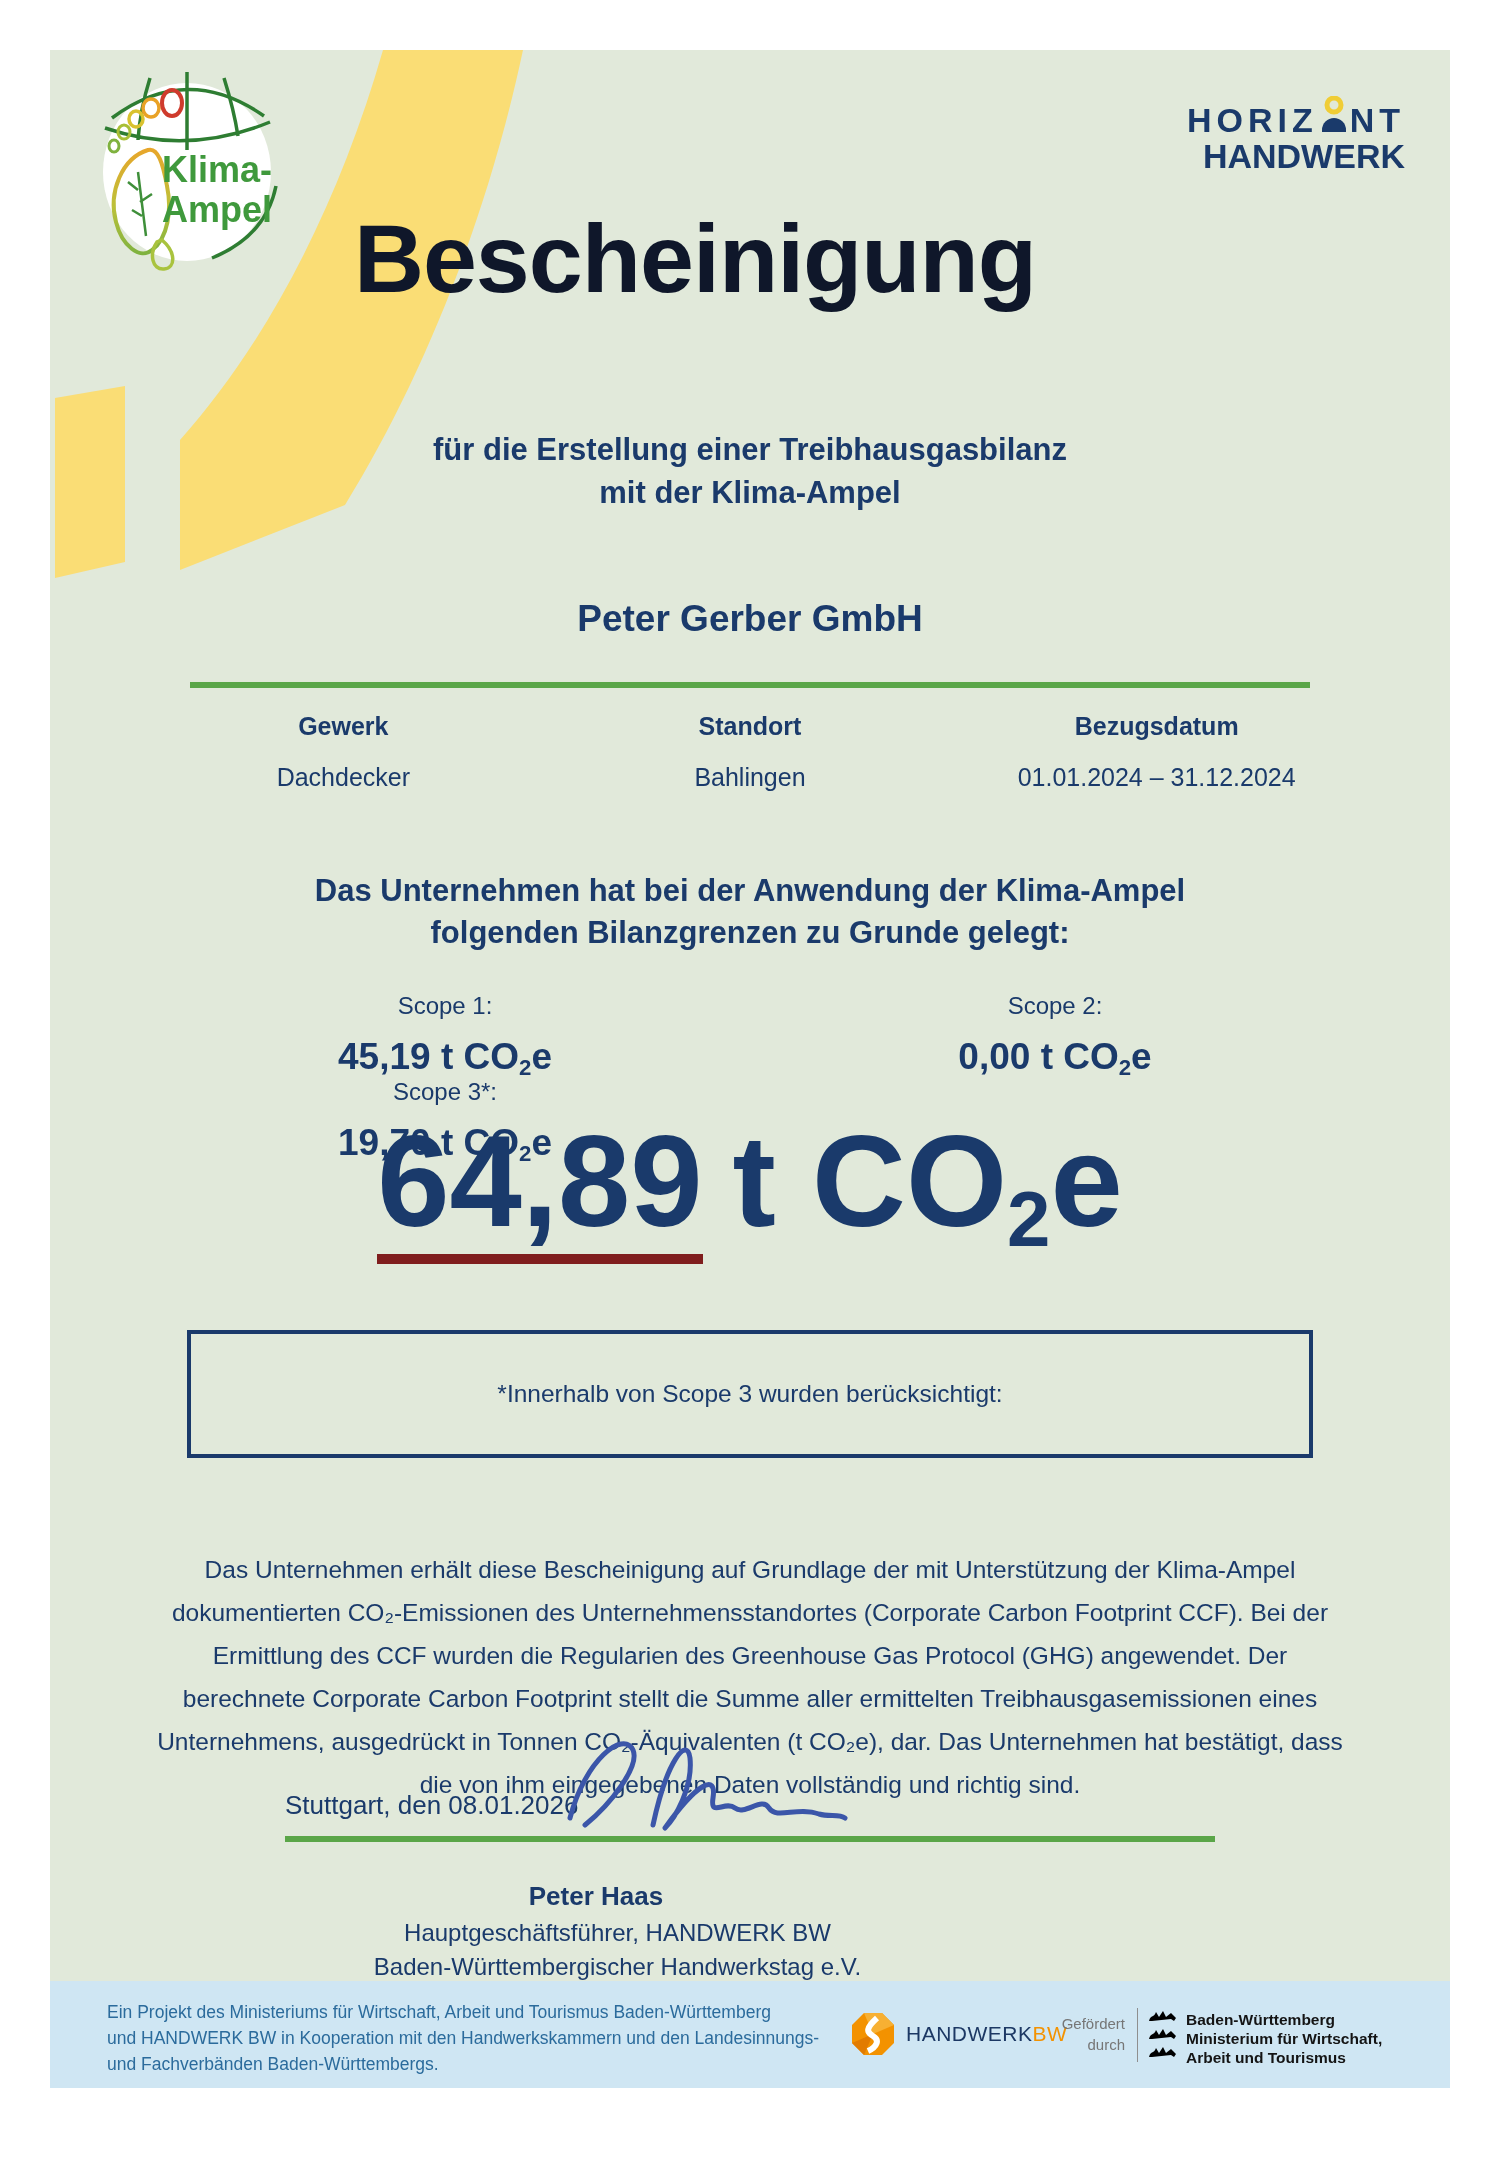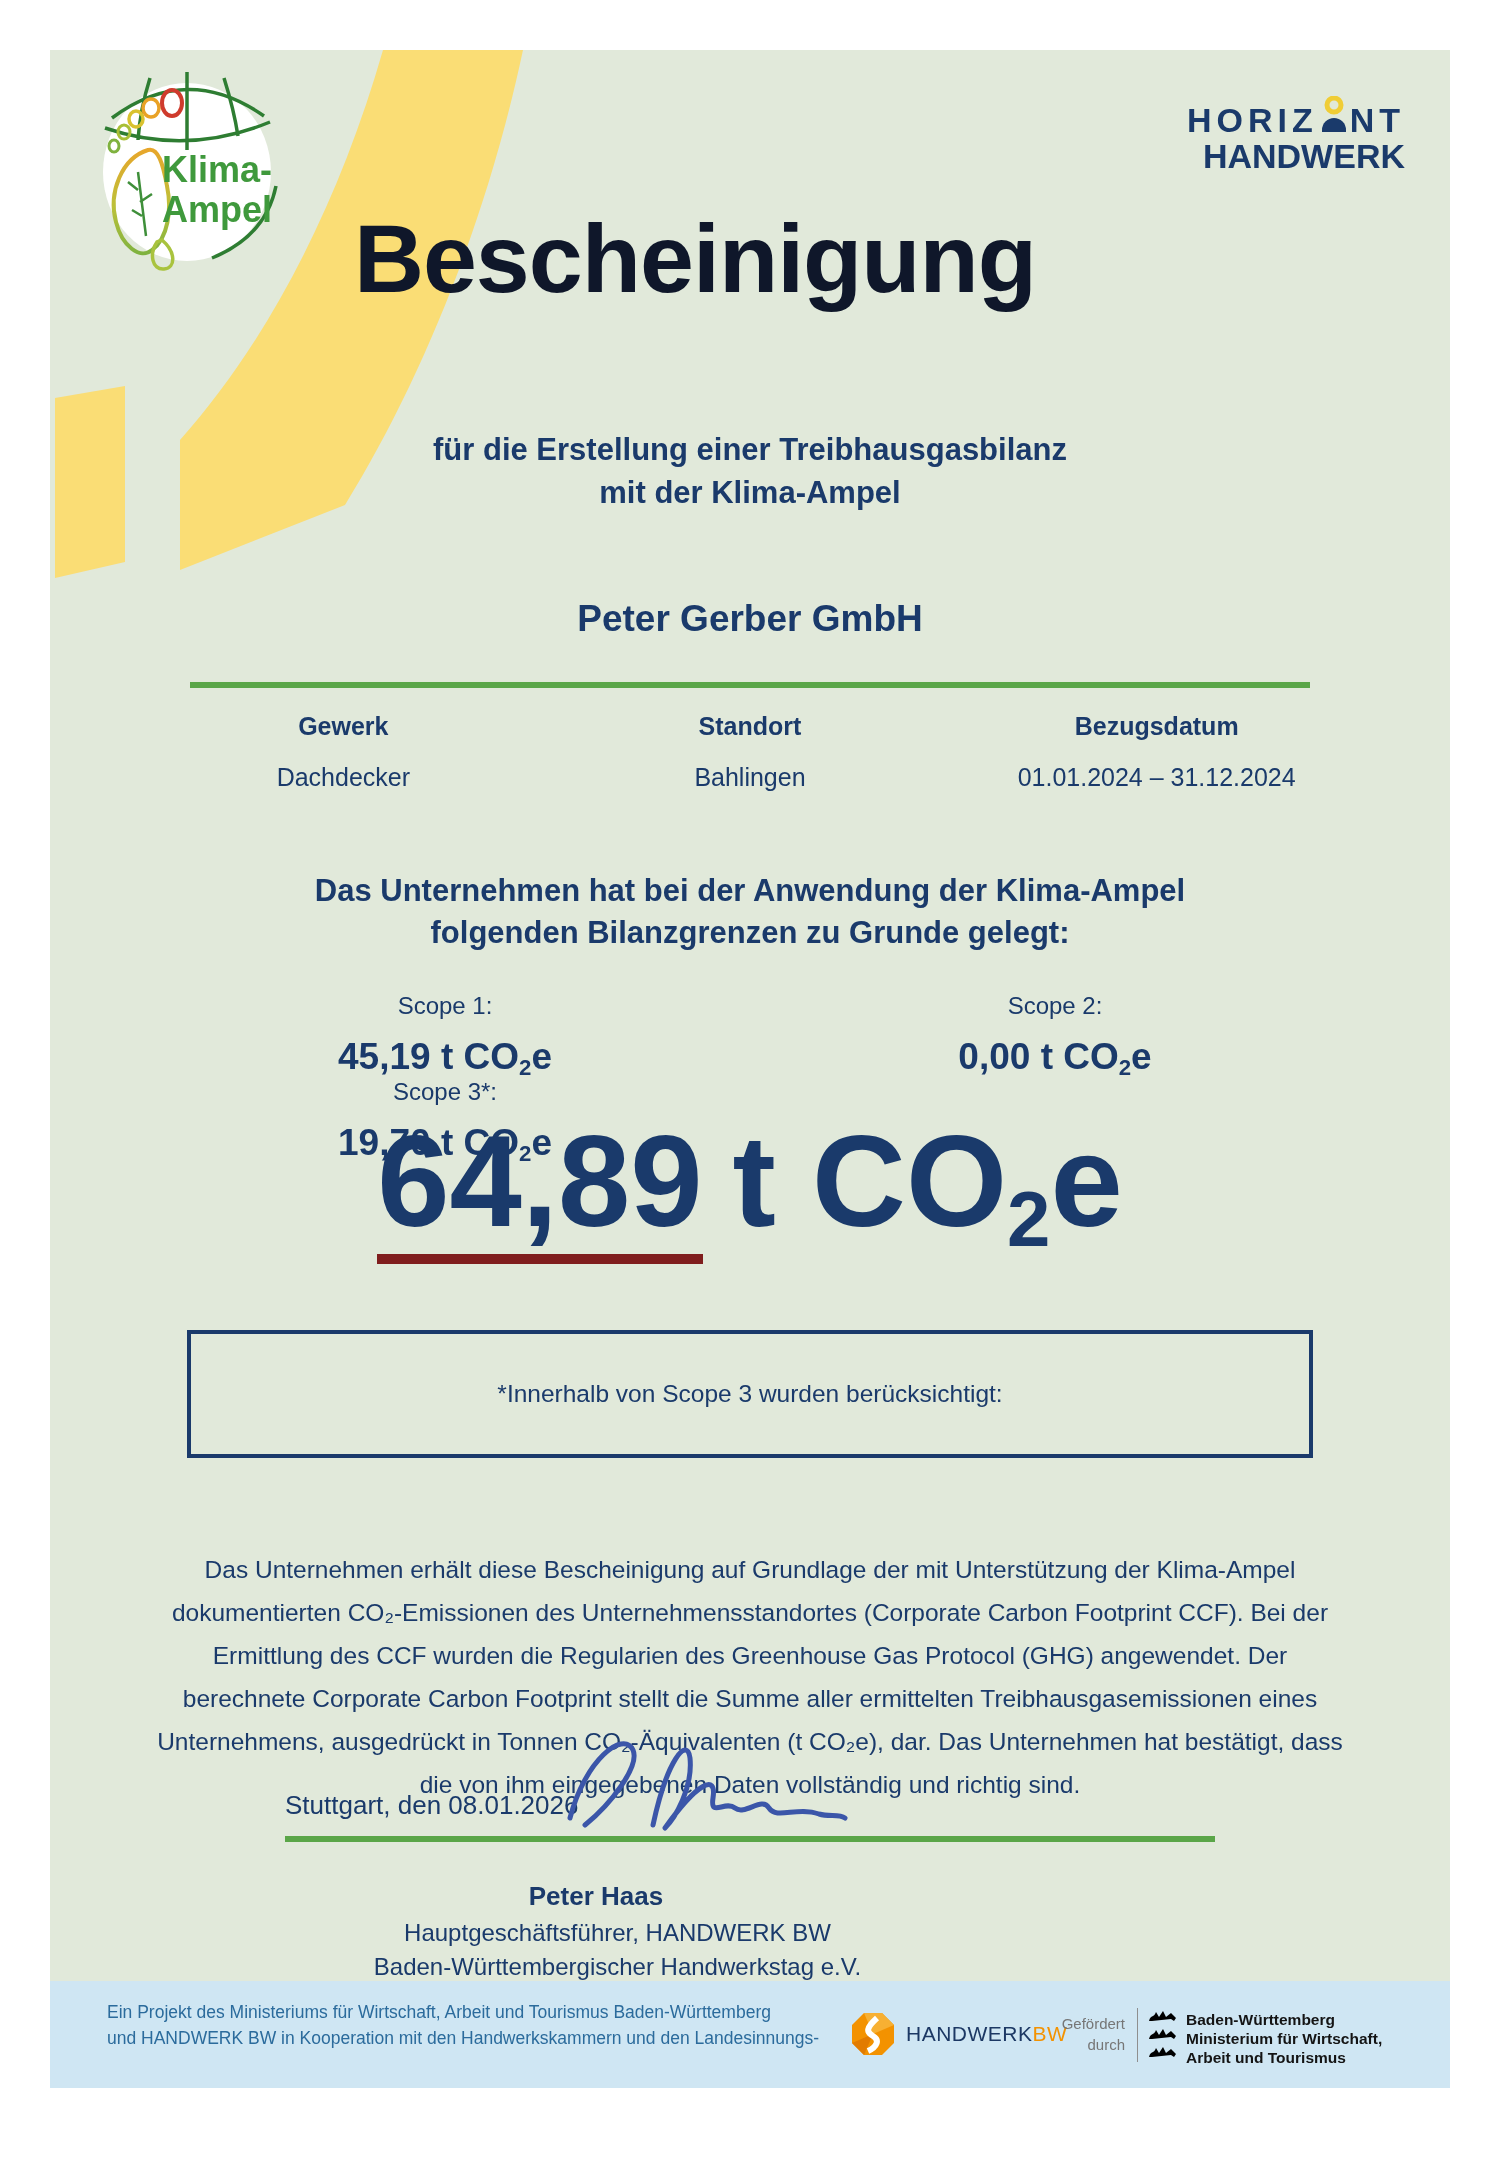--- a/index.html
+++ b/index.html
@@ -173,20 +173,21 @@
 <div class="abs signer center navy">
   <div class="signer-name">Peter Haas</div>
   <div class="signer-role">Hauptgeschäftsführer, HANDWERK BW</div>
   <div class="signer-org">Baden-Württembergischer Handwerkstag e.V.</div>
 </div>
 
 <div class="abs footer-bar">
   <div class="abs footer-project">
     <div>Ein Projekt des Ministeriums für Wirtschaft, Arbeit und Tourismus Baden-Württemberg</div>
     <div>und HANDWERK BW in Kooperation mit den Handwerkskammern und den Landesinnungs-</div>
+    <div>und Fachverbänden Baden-Württembergs.</div>
   </div>
 
   <div class="abs hwbw">
     <svg width="46" height="46" viewBox="0 0 46 46">
       <polygon points="14,2 32,2 44,14 44,32 32,44 14,44 2,32 2,14" fill="#f39200"></polygon>
       <polygon points="14,2 32,2 44,14 23,23" fill="#f7b033"></polygon>
       <polygon points="2,32 14,44 23,23" fill="#e27b00"></polygon>
       <path d="M 27,7 C 16,17 16,21 23,25 C 30,29 27,36 18,40" stroke="#ffffff" stroke-width="6" fill="none"></path>
     </svg>
     <div class="hwbw-text"><span>HANDWERK</span><span class="orange">BW</span></div>

